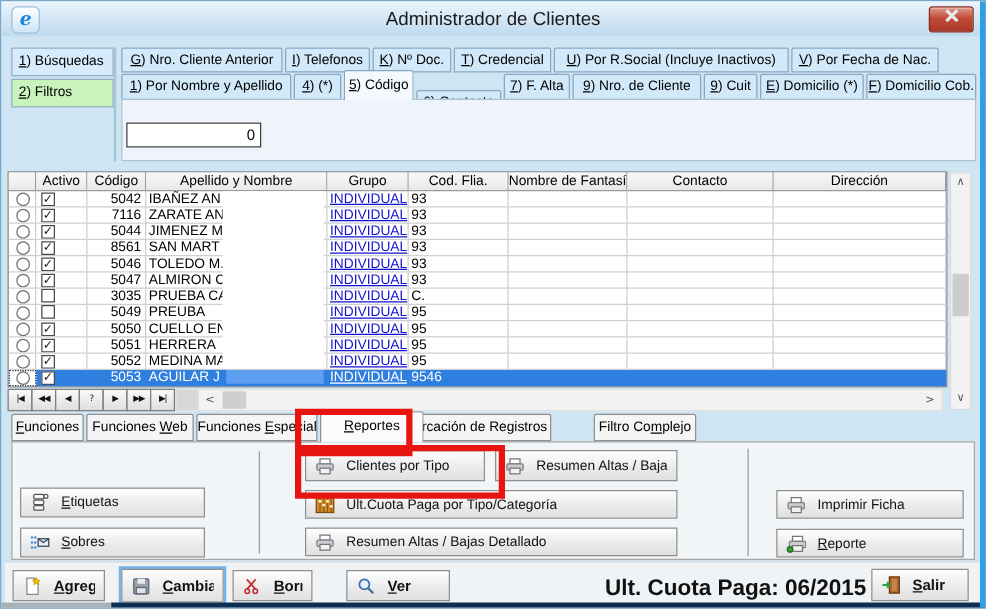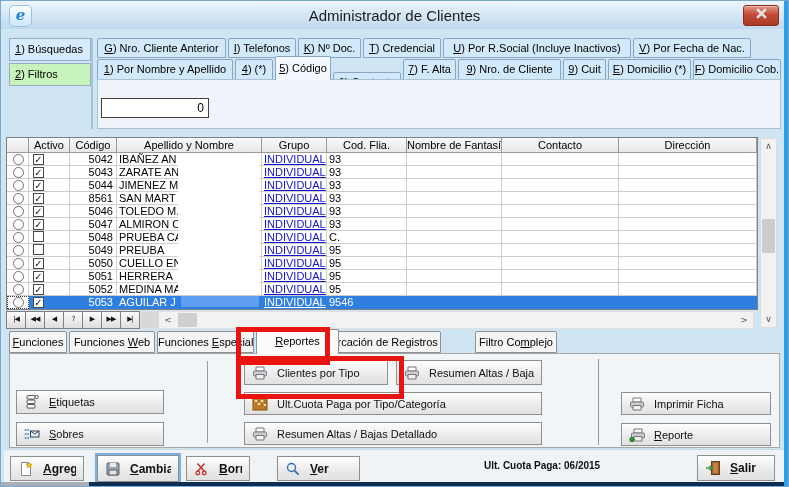--- a/index.html
+++ b/index.html
@@ -80,21 +80,21 @@
   .btn{position:absolute;box-sizing:border-box;display:flex;align-items:center;gap:9px;
        background:linear-gradient(#fefefe,#eaeaea 60%,#e1e1e1);border:1px solid #8f8f8f;
        font-size:11px;color:#111;padding:0 7px;z-index:2;}
   .btn .ic{flex:0 0 16px;width:16px;height:16px;}
   .btn .lbl{white-space:nowrap;overflow:hidden;}
   .abtn{font-size:12px;font-weight:bold;z-index:4;}
   .focusring{box-shadow:0 0 0 2px #74b2e8;}
   .ann{position:absolute;border:5px solid #e81410;z-index:9;pointer-events:none;}
   .abar{position:absolute;left:3px;top:448px;width:783px;height:33px;background:#eff3f6;
         border-top:1px solid #cfd9e0;}
-  .status{position:absolute;left:483px;top:459px;font-size:10px;font-weight:bold;color:#111;z-index:4;}
+  .status{position:absolute;left:483px;top:459px;font-size:18px;font-weight:bold;color:#111;z-index:4;}
   .bstripl{position:absolute;left:0;top:481px;width:88px;height:6px;background:#a9b0b6;z-index:5;}
   .bstripr{position:absolute;left:88px;top:481px;width:701px;height:6px;background:#0e2d52;z-index:5;}
   .redge{position:absolute;left:783px;top:0;width:4px;height:487px;background:#2ca0ea;z-index:6;}
 </style>
 </head>
 <body>
 
 <div class="win" id="win">
   <div class="titlebar"></div>
   <span class="appicon">e</span>
@@ -130,21 +130,21 @@
           <div class="gc" style="width: 145px;">IBAÑEZ AN</div>
           <div class="gc" style="width: 65px;"><div class="grupo" style="display: inline;">INDIVIDUAL</div></div>
           <div class="gc" style="width: 80px;">93</div>
           <div class="gc" style="width: 95px;"></div>
           <div class="gc" style="width: 117px;"></div>
           <div class="gc" style="width: 138px;"></div>
         </div>
         <div class="grow">
           <div class="gc gc0" style="width: 22px;"><div class="radio"></div></div>
           <div class="gc" style="width: 41px;"><div class="cbx">✓</div></div>
-          <div class="gc num" style="width: 47px;">5043</div>
+          <div class="gc num" style="width: 47px;">7116</div>
           <div class="gc" style="width: 145px;">ZARATE AN</div>
           <div class="gc" style="width: 65px;"><div class="grupo" style="display: inline;">INDIVIDUAL</div></div>
           <div class="gc" style="width: 80px;">93</div>
           <div class="gc" style="width: 95px;"></div>
           <div class="gc" style="width: 117px;"></div>
           <div class="gc" style="width: 138px;"></div>
         </div>
         <div class="grow">
           <div class="gc gc0" style="width: 22px;"><div class="radio"></div></div>
           <div class="gc" style="width: 41px;"><div class="cbx">✓</div></div>
@@ -185,21 +185,21 @@
           <div class="gc" style="width: 145px;">ALMIRON C</div>
           <div class="gc" style="width: 65px;"><div class="grupo" style="display: inline;">INDIVIDUAL</div></div>
           <div class="gc" style="width: 80px;">93</div>
           <div class="gc" style="width: 95px;"></div>
           <div class="gc" style="width: 117px;"></div>
           <div class="gc" style="width: 138px;"></div>
         </div>
         <div class="grow">
           <div class="gc gc0" style="width: 22px;"><div class="radio"></div></div>
           <div class="gc" style="width: 41px;"><div class="cbx"></div></div>
-          <div class="gc num" style="width: 47px;">5048</div>
+          <div class="gc num" style="width: 47px;">3035</div>
           <div class="gc" style="width: 145px;">PRUEBA CA</div>
           <div class="gc" style="width: 65px;"><div class="grupo" style="display: inline;">INDIVIDUAL</div></div>
           <div class="gc" style="width: 80px;">C.</div>
           <div class="gc" style="width: 95px;"></div>
           <div class="gc" style="width: 117px;"></div>
           <div class="gc" style="width: 138px;"></div>
         </div>
         <div class="grow">
           <div class="gc gc0" style="width: 22px;"><div class="radio"></div></div>
           <div class="gc" style="width: 41px;"><div class="cbx"></div></div>

